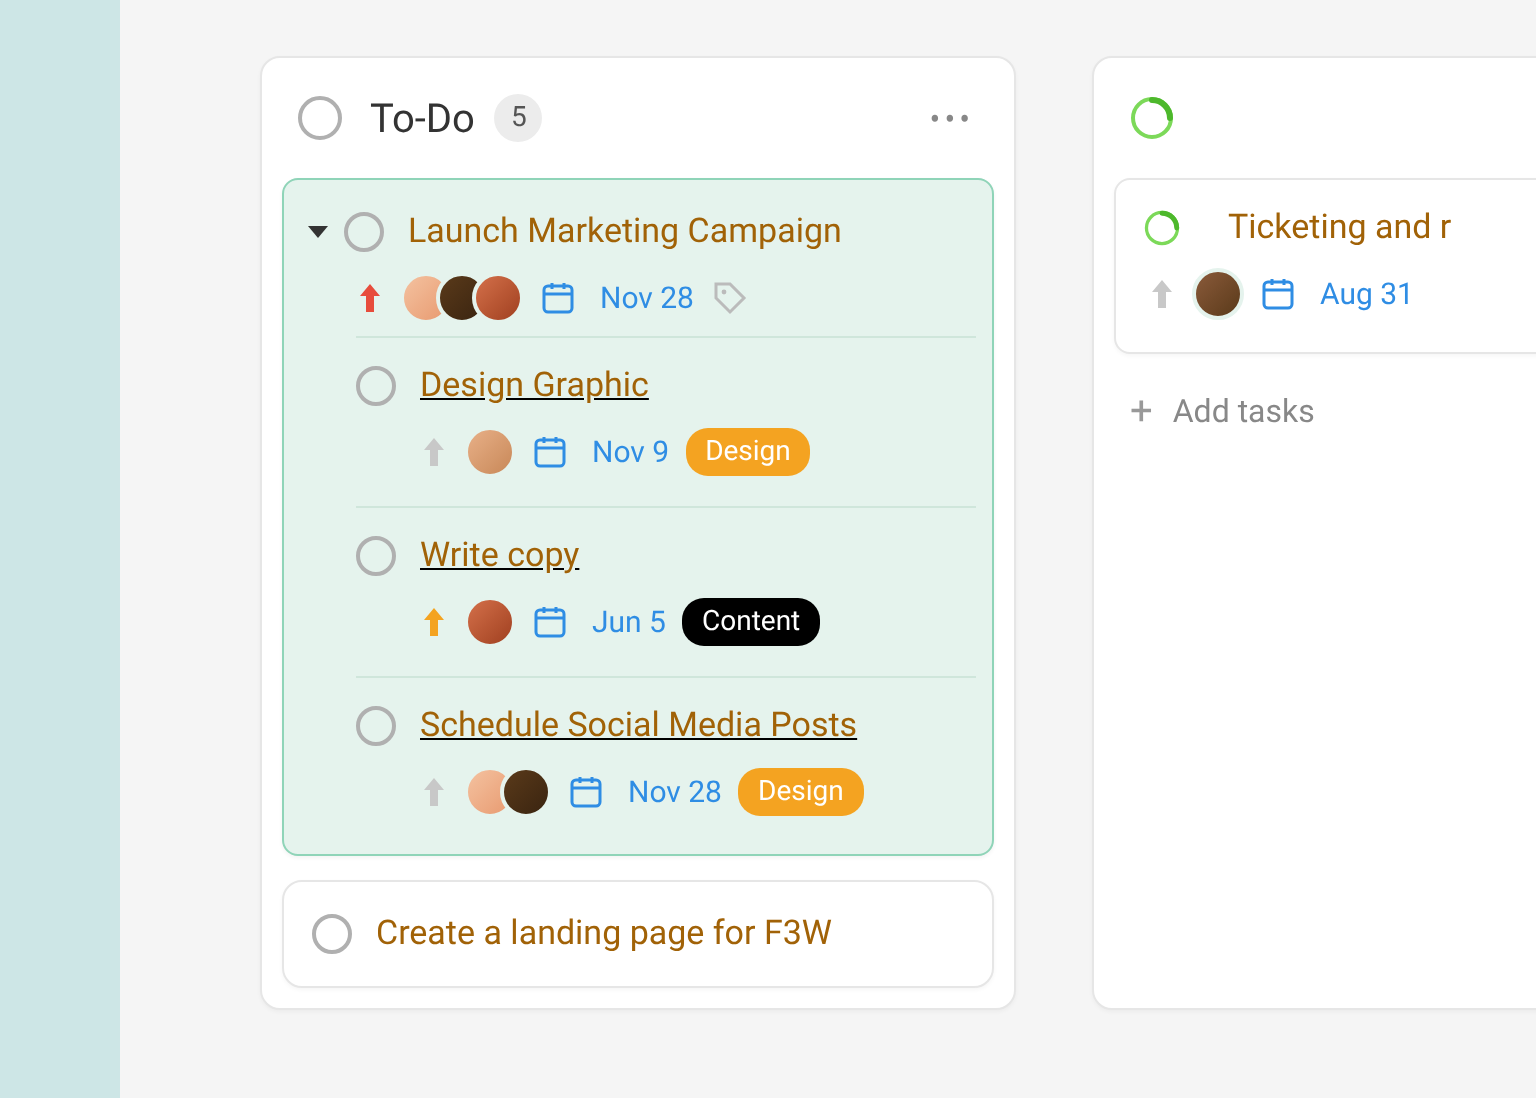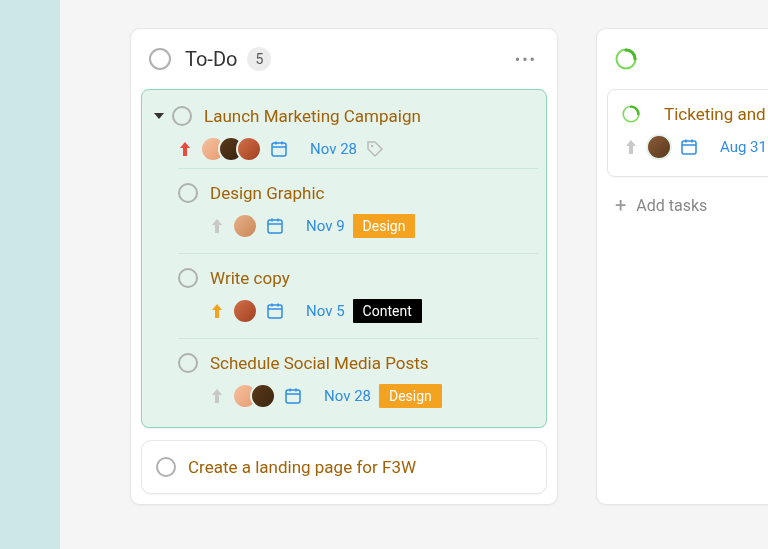--- a/index.html
+++ b/index.html
@@ -18,21 +18,21 @@
     background: #cde6e6;
   }
   .board {
     position: absolute;
     left: 130px;
     top: 28px;
     display: flex;
     gap: 38px;
   }
   .column {
-    width: 428px;
+    width: 378px;
     background: #fff;
     border: 1px solid #e6e6e6;
     border-radius: 10px;
     box-shadow: 0 1px 2px rgba(0,0,0,0.04);
     display: flex;
     flex-direction: column;
   }
   .column.narrow { width: 300px; } 
   .col-header {
     display: flex;
@@ -114,21 +114,21 @@
     gap: 8px;
     margin: 8px 0 6px 28px;
   }
   .subtask {
     border-top: 1px solid #cfe6db;
     margin-left: 28px;
     padding: 14px 0 4px 0;
   }
   .subtask:last-child { border-bottom: none; }
   .subtask .row1 {
-    display:flex; align-items:flex-end;
+    display:flex; align-items:flex-end;text-decoration:underline;
   }
   .subtask .meta-row { margin-left: 32px; margin-top:10px; margin-bottom:10px;}
   
   .arrow {
     width: 14px; height: 18px;
     display:inline-flex;
     align-items:center; justify-content:center;
     flex-shrink:0;
   }
   .arrow svg { display:block; }
@@ -144,33 +144,33 @@
   .avatar:first-child { margin-left:0; }
   .av1 { background: linear-gradient(135deg,#f4c2a0,#e89a70); }
   .av2 { background: linear-gradient(135deg,#5a3a1a,#3a2410); }
   .av3 { background: linear-gradient(135deg,#d4704a,#a04020); }
   .av4 { background: linear-gradient(135deg,#e8b088,#c88858); }
   .av5 { background: linear-gradient(135deg,#8a5a3a,#5a3a1a); }
   
   .date-chip {
     display:inline-flex;
     align-items:center;
-    gap:22px;
+    gap:12px;
     color:#2f8de4;
     font-size:15px;
   }
   .cal-icon {
     width:18px; height:18px;
     position:relative;
   }
   .cal-icon svg { display:block; }
   .tag-icon { color:#bbb; display:inline-flex; }
   .label-chip {
     padding: 4px 10px;
-    border-radius: 1px;
+    border-radius: 11px;
     font-size: 14px;
     color:#fff;
   }
   .label-orange { background:#f4a321; }
   .label-purple { background:#000000; }
   
   .plain-card {
     background:#fff;
     border:1px solid #e6e6e6;
     border-radius:10px;
@@ -296,21 +296,21 @@
             </span>
             <span class="date-chip">
               <span class="cal-icon">
                 <svg width="18" height="18" viewBox="0 0 18 18">
                     <rect x="2" y="3" width="14" height="13" rx="2" fill="none" stroke="#2f8de4" stroke-width="1.5"></rect>
                     <line x1="2" y1="7" x2="16" y2="7" stroke="#2f8de4" stroke-width="1.5"></line>
                     <line x1="6" y1="1.5" x2="6" y2="4.5" stroke="#2f8de4" stroke-width="1.5"></line>
                     <line x1="12" y1="1.5" x2="12" y2="4.5" stroke="#2f8de4" stroke-width="1.5"></line>
                   </svg>
               </span>
-              <span>Nov 5</span>
+              <span>Jun 5</span>
             </span>
             <span class="label-chip label-purple">Content</span>
           </div>
         </div>
 
         <div class="subtask">
           <div class="row1">
             <span class="check-circle"></span>
             <span class="task-title">Schedule Social Media Posts</span>
           </div>

